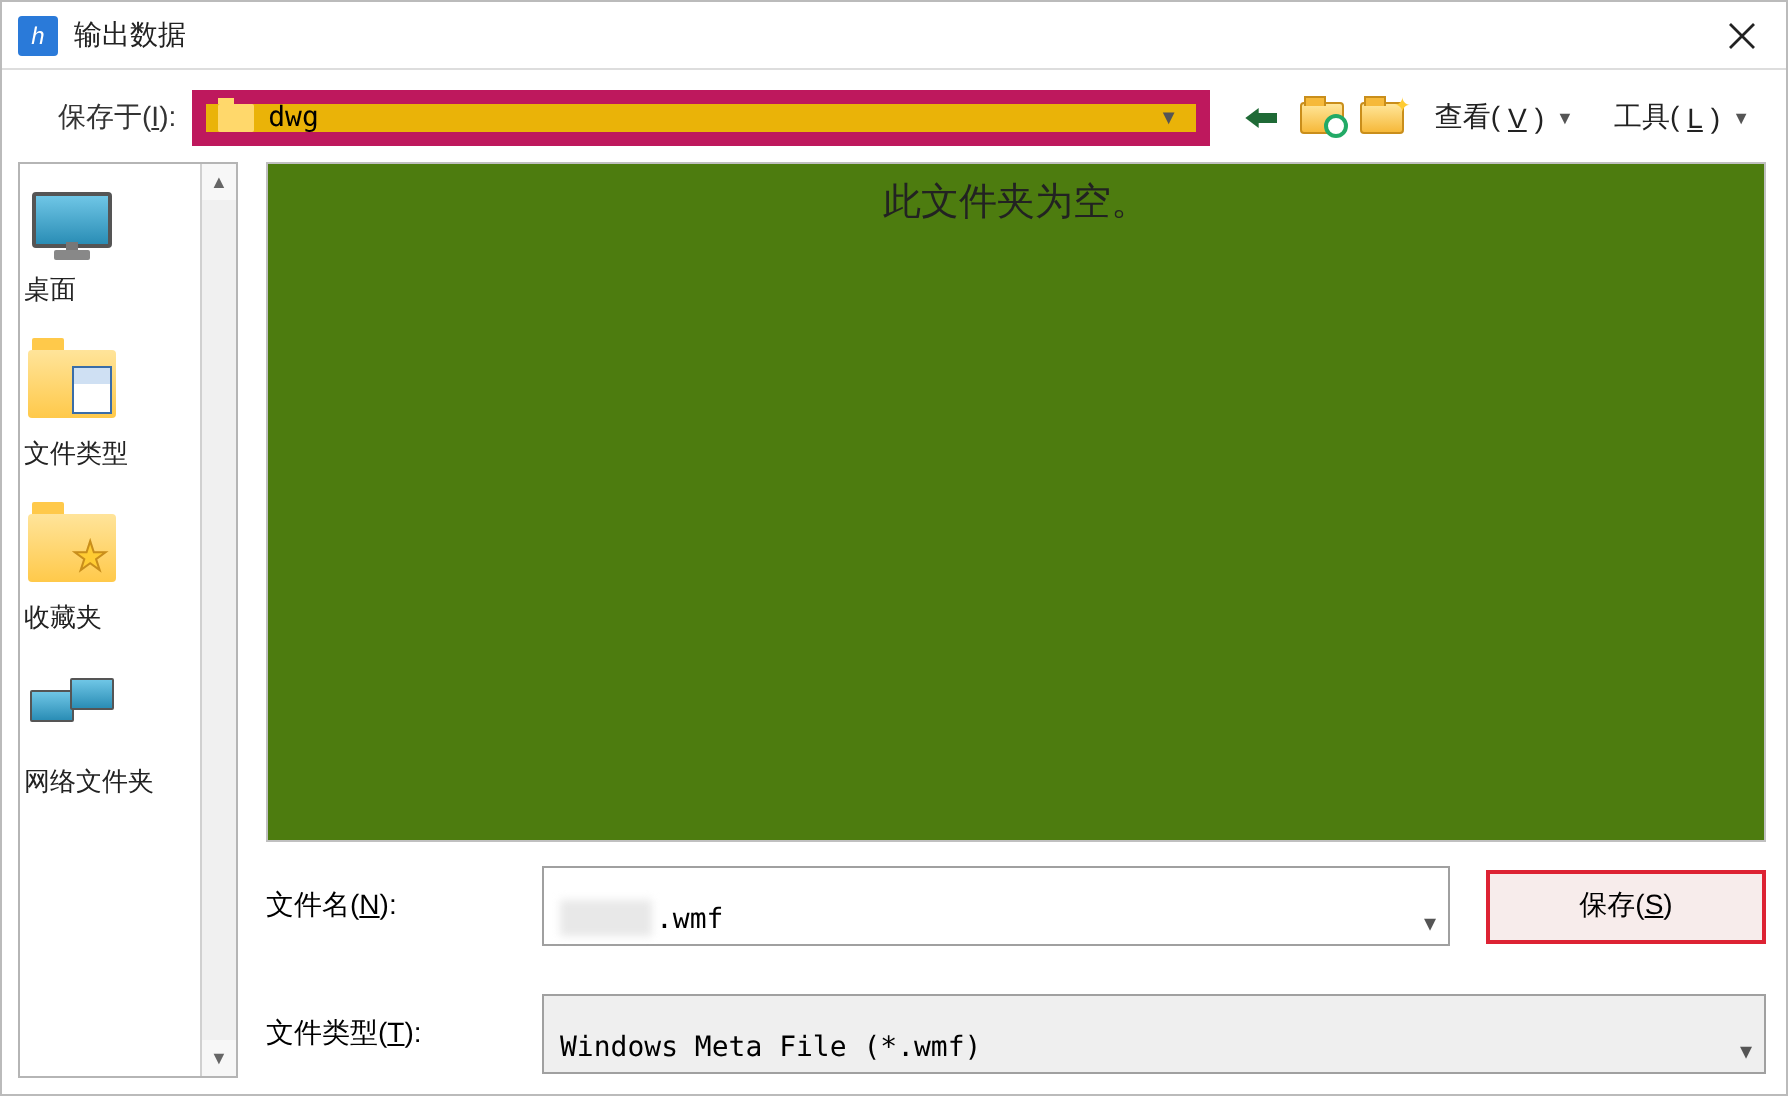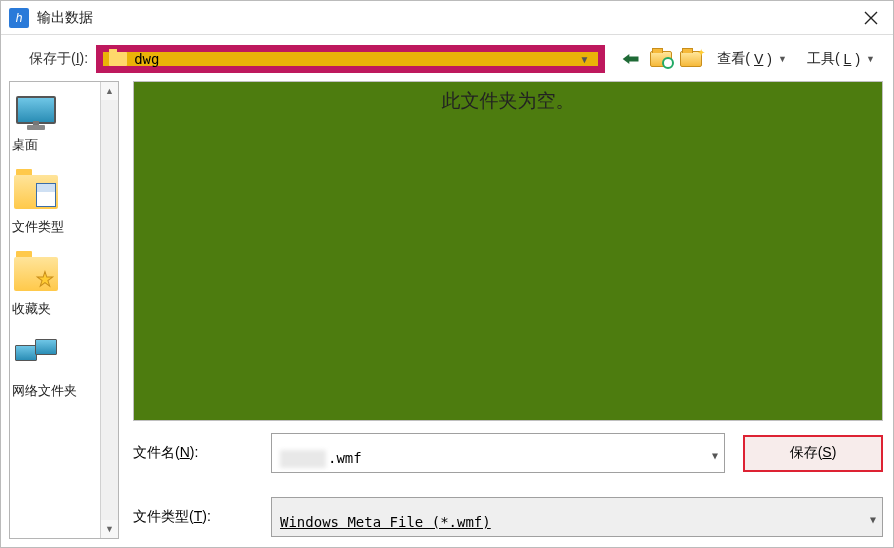--- a/index.html
+++ b/index.html
@@ -224,37 +224,37 @@
   justify-content:center;
   padding-top: 6px;
   font-size:19px;
   color:#222;
 }
 .bottom-rows { margin-top: 12px; display:flex; flex-direction:column; gap:24px; }
 .row { display:flex; align-items:center; gap: 18px; }
 .row .lab { width: 120px; font-size:14px; }
 .combo {
   flex:1; height: 40px; border:1px solid #a0a0a0; background:#fff;
-  display:flex; align-items:flex-start; padding: 16px 8px; font-family: "SimSun", monospace;
+  display:flex; align-items:flex-end; padding: 4px 8px; font-family: "SimSun", monospace;
   font-size: 14px; position:relative;
 }
 .combo .dd{ position:absolute; right:6px; font-size:10px; color:#555; }
 .combo .blur {
   display:inline-block; width: 46px; height: 18px;
   background: #e8e8e8; filter: blur(2px); margin-right:2px;
 }
 .btn {
   width: 140px; height: 37px;
   border: 1px solid #777;
   background: #efefef;
   display:flex; align-items:center; justify-content:center;
   font-size:14px; cursor:pointer;
 }
 .btn.primary { border: 2px solid #d23; background:#f7eceb; }
-.combo.muted { background:#efefef;text-decoration:underline; }
+.combo.muted { background:#efefef; }
 </style>
 </head>
 <body>
 
 <div class="window">
 
   <div class="titlebar">
     <div class="app-icon">h</div>
     <div class="title">输出数据</div>
     <div class="close">

